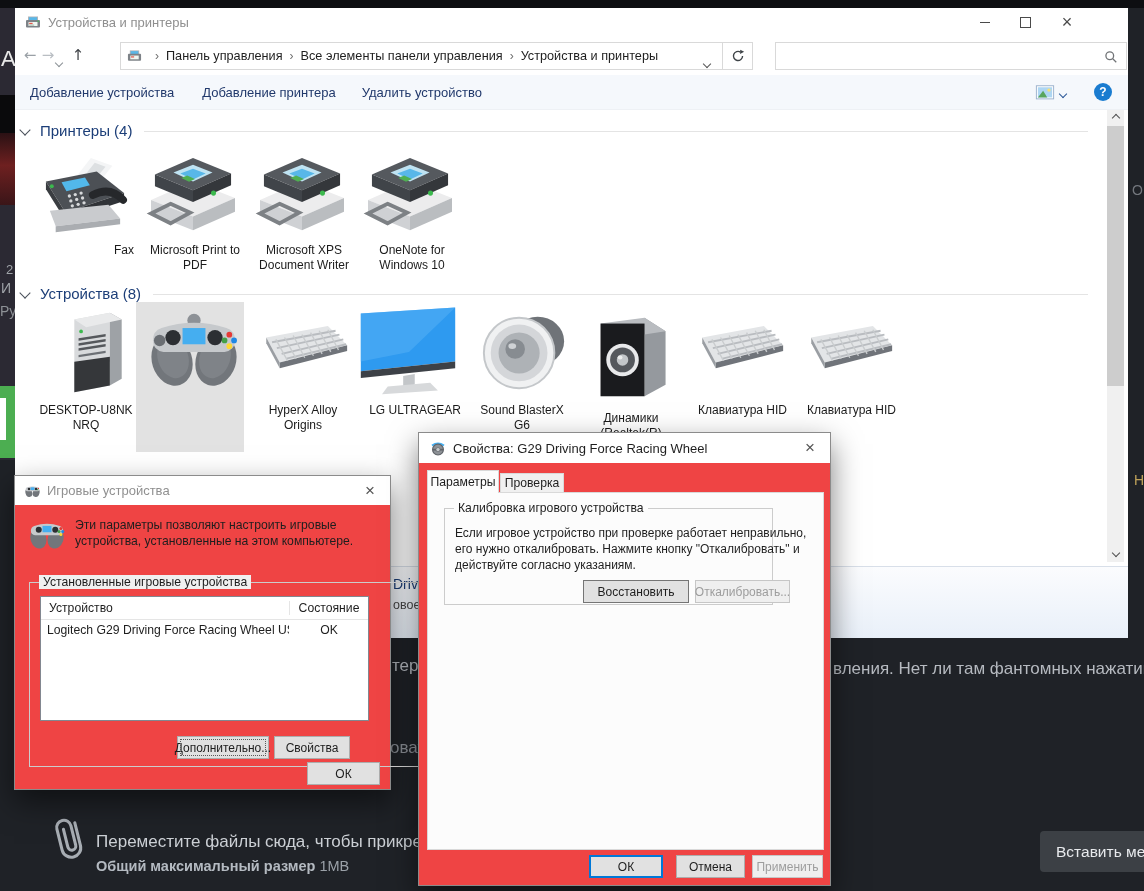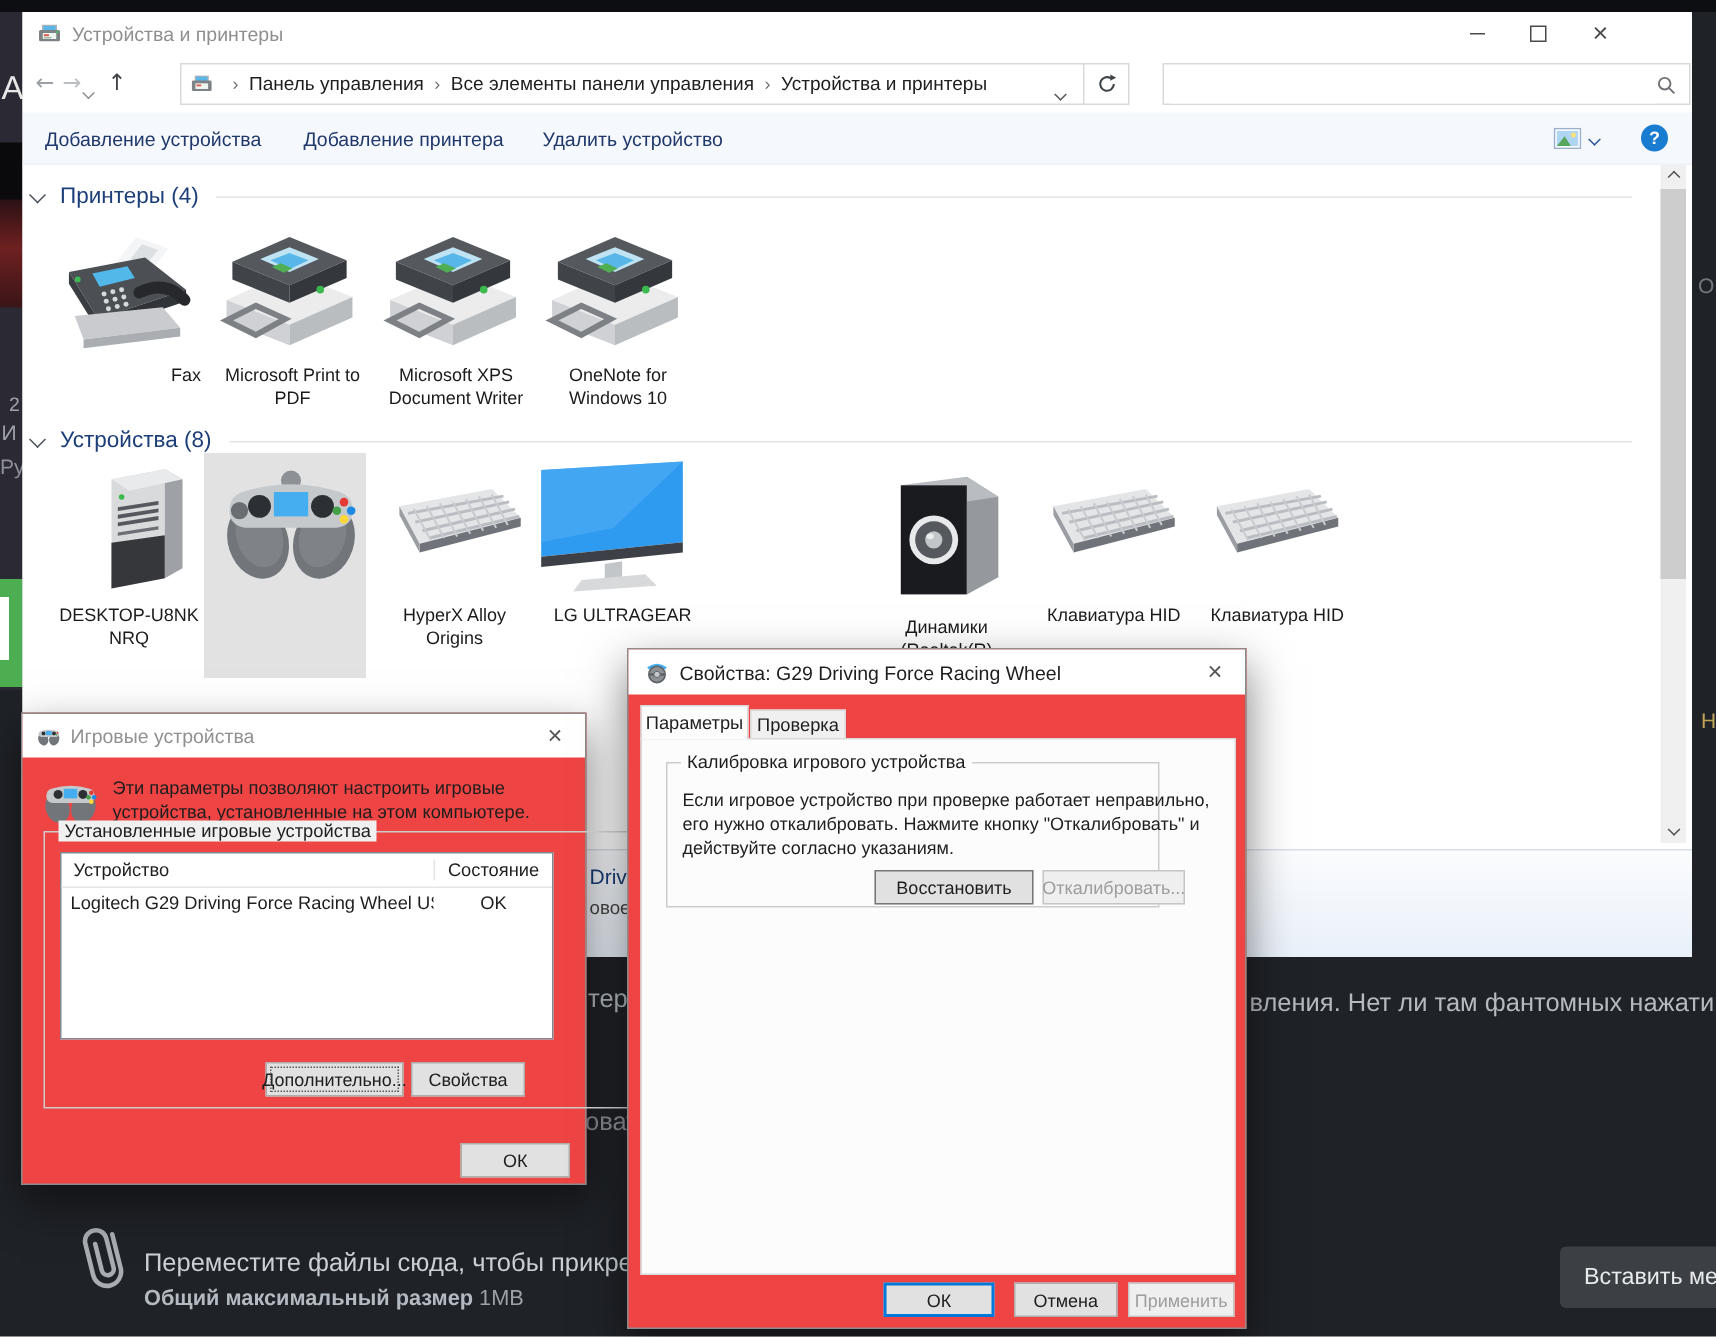--- a/index.html
+++ b/index.html
@@ -344,20 +344,33 @@
           <polygon points="6,8 104,2 104,58 6,68" fill="#2e9af0"></polygon>
           <polygon points="6,8 104,2 56,48 6,58" fill="#55b1f5" opacity="0.55"></polygon>
           <polygon points="6,68 104,58 104,65 6,75" fill="#3d4147"></polygon>
           <polygon points="50,73 62,71 62,82 50,84" fill="#c3c6c9"></polygon>
           <polygon points="34,84 78,80 86,88 28,92" fill="#d7d9db"></polygon>
         </svg>
       </div>
       <div class="tl">LG ULTRAGEAR</div>
     </div>
 
+    <div class="tile dev" style="left:447px;top:192px">
+      <div class="icbx">
+        <svg width="92" height="92" viewBox="0 0 94 94">
+          <ellipse cx="61" cy="38" rx="27" ry="25" fill="#6f7378"></ellipse>
+          <circle cx="42" cy="50" r="36" fill="#f0f1f2" stroke="#c4c7ca" stroke-width="2"></circle>
+          <circle cx="42" cy="50" r="29" fill="#d4d6d9"></circle>
+          <circle cx="42" cy="50" r="21" fill="#aeb2b6"></circle>
+          <circle cx="38" cy="46" r="10" fill="#878c91"></circle>
+          <ellipse cx="35" cy="43" rx="4" ry="3" fill="#cfd2d5"></ellipse>
+        </svg>
+      </div>
+      <div class="tl">Sound BlasterX G6</div>
+    </div>
 
     <div class="tile dev" style="left:556px;top:200px">
       <div class="icbx">
         <svg width="90" height="88" viewBox="0 0 94 92">
           <polygon points="58,4 80,18 80,74 58,86" fill="#95999e"></polygon>
           <polygon points="12,10 58,4 80,18 34,25" fill="#b9bcc0"></polygon>
           <rect x="12" y="10" width="46" height="76" fill="#1a1b1e"></rect>
           <circle cx="35" cy="48" r="17" fill="#e8e9eb"></circle>
           <circle cx="35" cy="48" r="13" fill="#55585d"></circle>
           <circle cx="35" cy="48" r="6" fill="#c3c6c9"></circle>
@@ -462,21 +475,21 @@
     <rect x="40" y="21" width="24" height="17" fill="#45aef0"></rect>
     <circle cx="30" cy="31" r="8" fill="#2c2f33"></circle>
       <circle cx="74" cy="31" r="8" fill="#2c2f33"></circle>
     <circle cx="89" cy="28" r="4" fill="#e53935"></circle>
       <circle cx="84" cy="36" r="4" fill="#43a047"></circle>
     <circle cx="94" cy="36" r="4" fill="#1e88e5"></circle>
       <circle cx="89" cy="44" r="4" fill="#fdd835"></circle>
   </svg>
   <div class="abs" style="left:60px;top:41px;width:322px;font-size:12.2px;line-height:16px;color:#1e1e1e">Эти параметры позволяют настроить игровые устройства, установленные на этом компьютере.</div>
 
-  <div class="gbox" style="left:14px;top:78px;width:414px;height:185px">
+  <div class="gbox" style="left:14px;top:106px;width:414px;height:185px">
     <span class="glab">Установленные игровые устройства</span>
     <div id="gtable">
       <div class="trow thead">
         <div class="c1">Устройство</div>
         <div class="c2">Состояние</div>
       </div>
       <div class="trow tbody-r">
         <div class="c1" style="padding-left:6px">Logitech G29 Driving Force Racing Wheel USB</div>
         <div class="c2">OK</div>
       </div>

